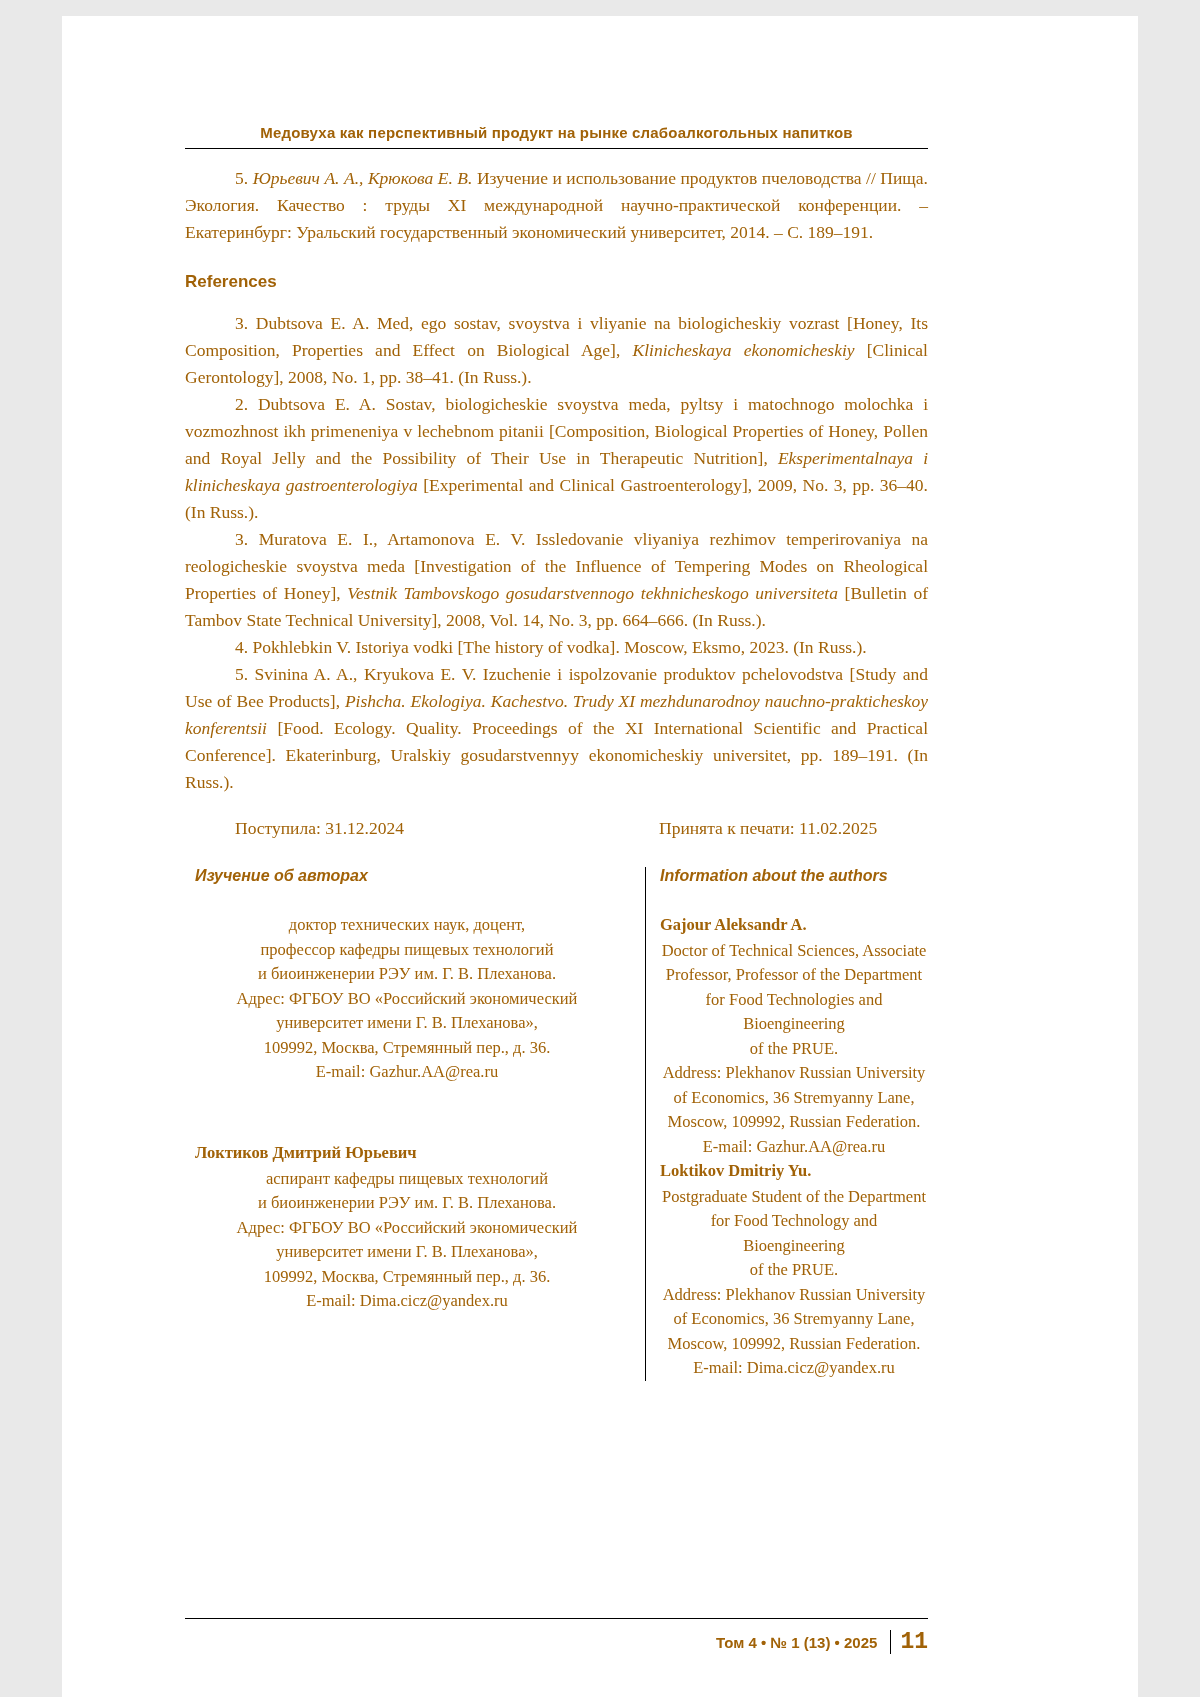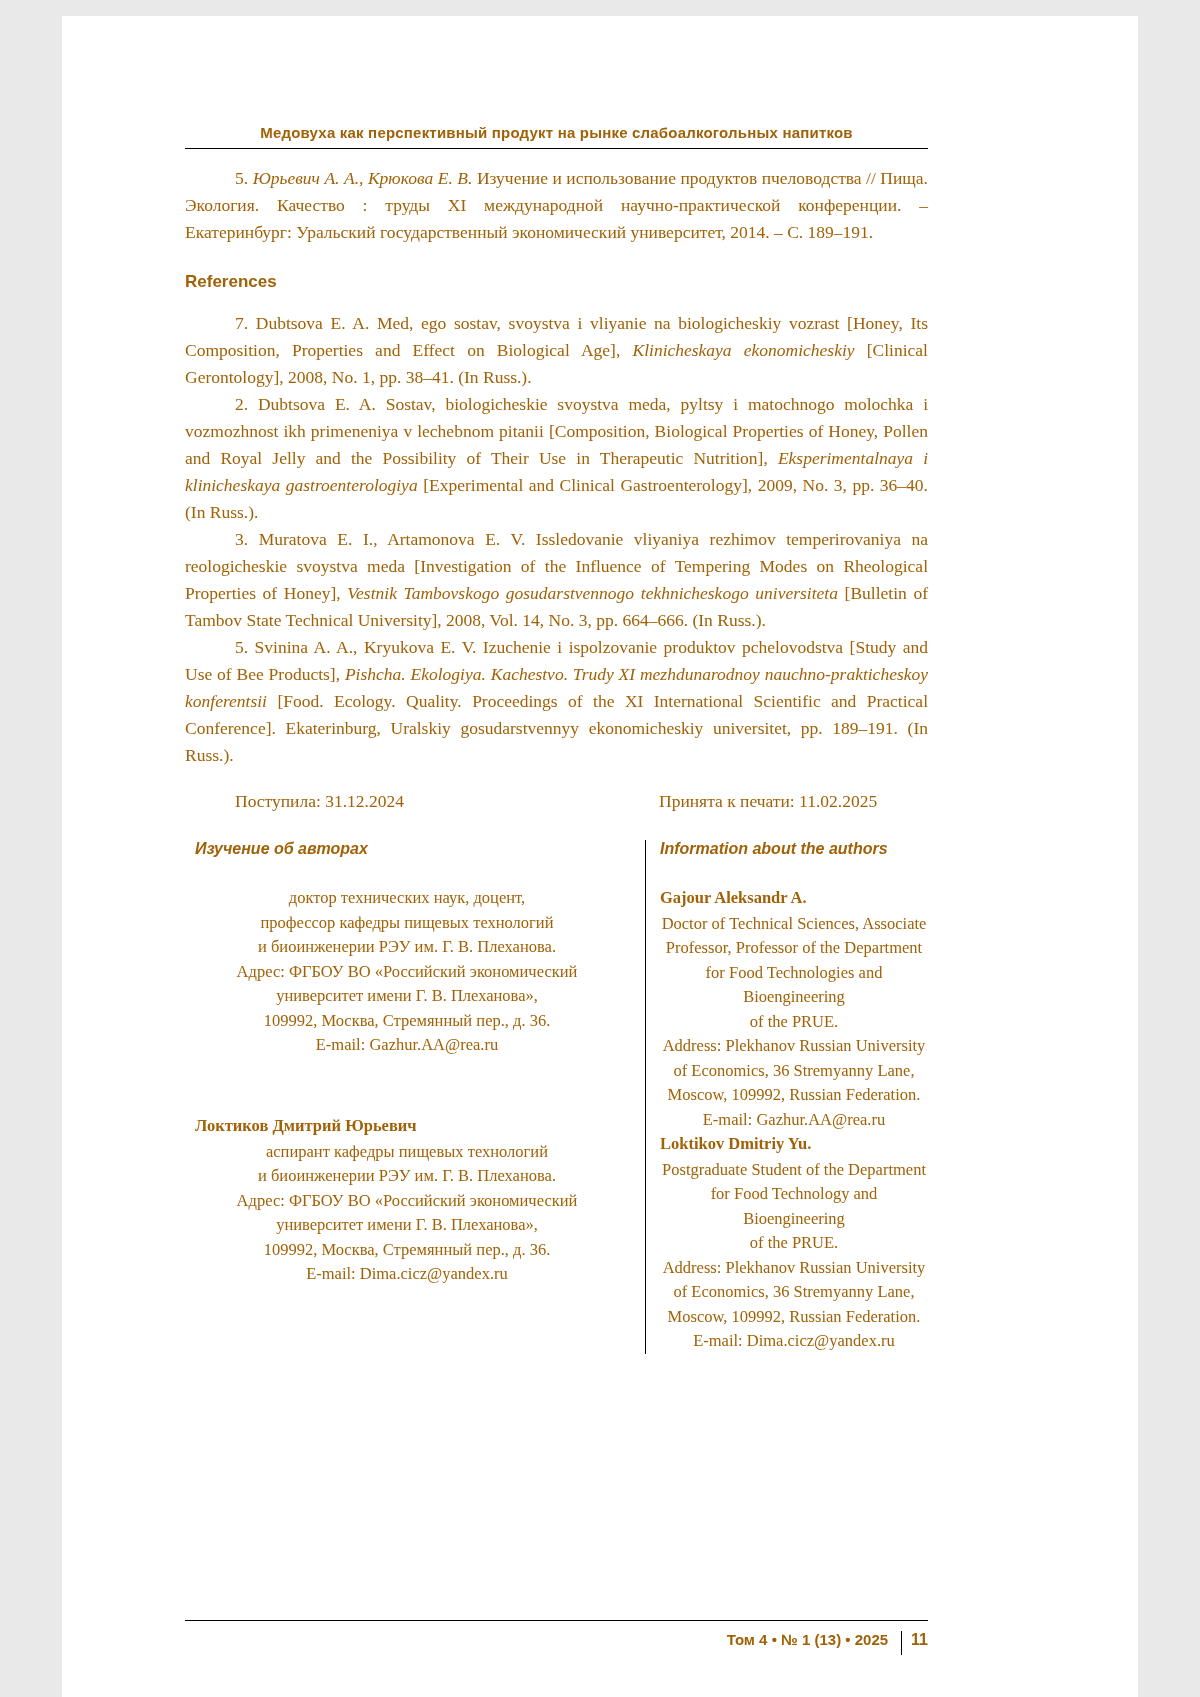--- a/index.html
+++ b/index.html
@@ -93,60 +93,62 @@
   }
   
   .page-footer { margin-top: auto; }
   .footer-rule {
     border: none;
     border-top: 1.7px solid #000;
   }
   .footer-line {
     display: flex;
     justify-content: flex-end;
+    align-items: center;
     margin-top: 10px;
   }
   .footer-issue {
     font-family: "Liberation Sans", "DejaVu Sans", sans-serif;
     font-weight: bold;
     font-size: 15px;
   }
   .footer-divider {
     width: 0;
     border-left: 1.5px solid #000;
     height: 24px;
     margin: 0 9px 0 13px;
   }
   .page-number {
-    font-family: Liberation Sans, sans-serif;
+    font-family: Liberation Mono, monospace;
     font-weight: bold;
-    font-size: 16px;
+    font-size: 23px;
   }
   i { font-style: italic; }
 </style>
 </head>
 <body>
 
 <div class="page">
 
   <header>
     <div class="running-title">Медовуха как перспективный продукт на рынке слабоалкогольных напитков</div>
     <hr class="header-rule">
   </header>
 
   <main>
 
     <p class="ref first-para"><span>5. </span><i>Юрьевич А. А., Крюкова Е. В.</i><span> Изучение и использование продуктов пчеловодства // Пища. Экология. Качество : труды XI международной научно-практической конференции. – Екатеринбург: Уральский государственный экономический университет, 2014. – С. 189–191.</span></p>
 
     <h2 class="section-heading">References</h2>
 
     <div>
-      <p class="ref"><span>7. Dubtsova E. A. Med, ego sostav, svoystva i vliyanie na biologicheskiy vozrast [Honey, Its Composition, Properties and Effect on Biological Age], </span><i>Klinicheskaya ekonomicheskiy</i><span> [Clinical Gerontology], 2008, No. 1, pp. 38–41. (In Russ.).</span></p>
+      <p class="ref"><span>3. Dubtsova E. A. Med, ego sostav, svoystva i vliyanie na biologicheskiy vozrast [Honey, Its Composition, Properties and Effect on Biological Age], </span><i>Klinicheskaya ekonomicheskiy</i><span> [Clinical Gerontology], 2008, No. 1, pp. 38–41. (In Russ.).</span></p>
       <p class="ref"><span>2. Dubtsova E. A. Sostav, biologicheskie svoystva meda, pyltsy i matochnogo molochka i vozmozhnost ikh primeneniya v lechebnom pitanii [Composition, Biological Properties of Honey, Pollen and Royal Jelly and the Possibility of Their Use in Therapeutic Nutrition], </span><i>Eksperimentalnaya i klinicheskaya gastroenterologiya</i><span> [Experimental and Clinical Gastroenterology], 2009, No. 3, pp. 36–40. (In Russ.).</span></p>
       <p class="ref"><span>3. Muratova E. I., Artamonova E. V. Issledovanie vliyaniya rezhimov temperirovaniya na reologicheskie svoystva meda [Investigation of the Influence of Tempering Modes on Rheological Properties of Honey], </span><i>Vestnik Tambovskogo gosudarstvennogo tekhnicheskogo universiteta</i><span> [Bulletin of Tambov State Technical University], 2008, Vol. 14, No. 3, pp. 664–666. (In Russ.).</span></p>
+      <p class="ref"><span>4. Pokhlebkin V. Istoriya vodki [The history of vodka]. Moscow, Eksmo, 2023. (In Russ.).</span></p>
       <p class="ref"><span>5. Svinina A. A., Kryukova E. V. Izuchenie i ispolzovanie produktov pchelovodstva [Study and Use of Bee Products], </span><i>Pishcha. Ekologiya. Kachestvo. Trudy XI mezhdunarodnoy nauchno-prakticheskoy konferentsii</i><span> [Food. Ecology. Quality. Proceedings of the XI International Scientific and Practical Conference]. Ekaterinburg, Uralskiy gosudarstvennyy ekonomicheskiy universitet, pp. 189–191. (In Russ.).</span></p>
     </div>
 
     <div class="dates-row">
       <span class="received">Поступила: 31.12.2024</span>
       <span class="accepted">Принята к печати: 11.02.2025</span>
     </div>
 
     <section class="authors">
 

